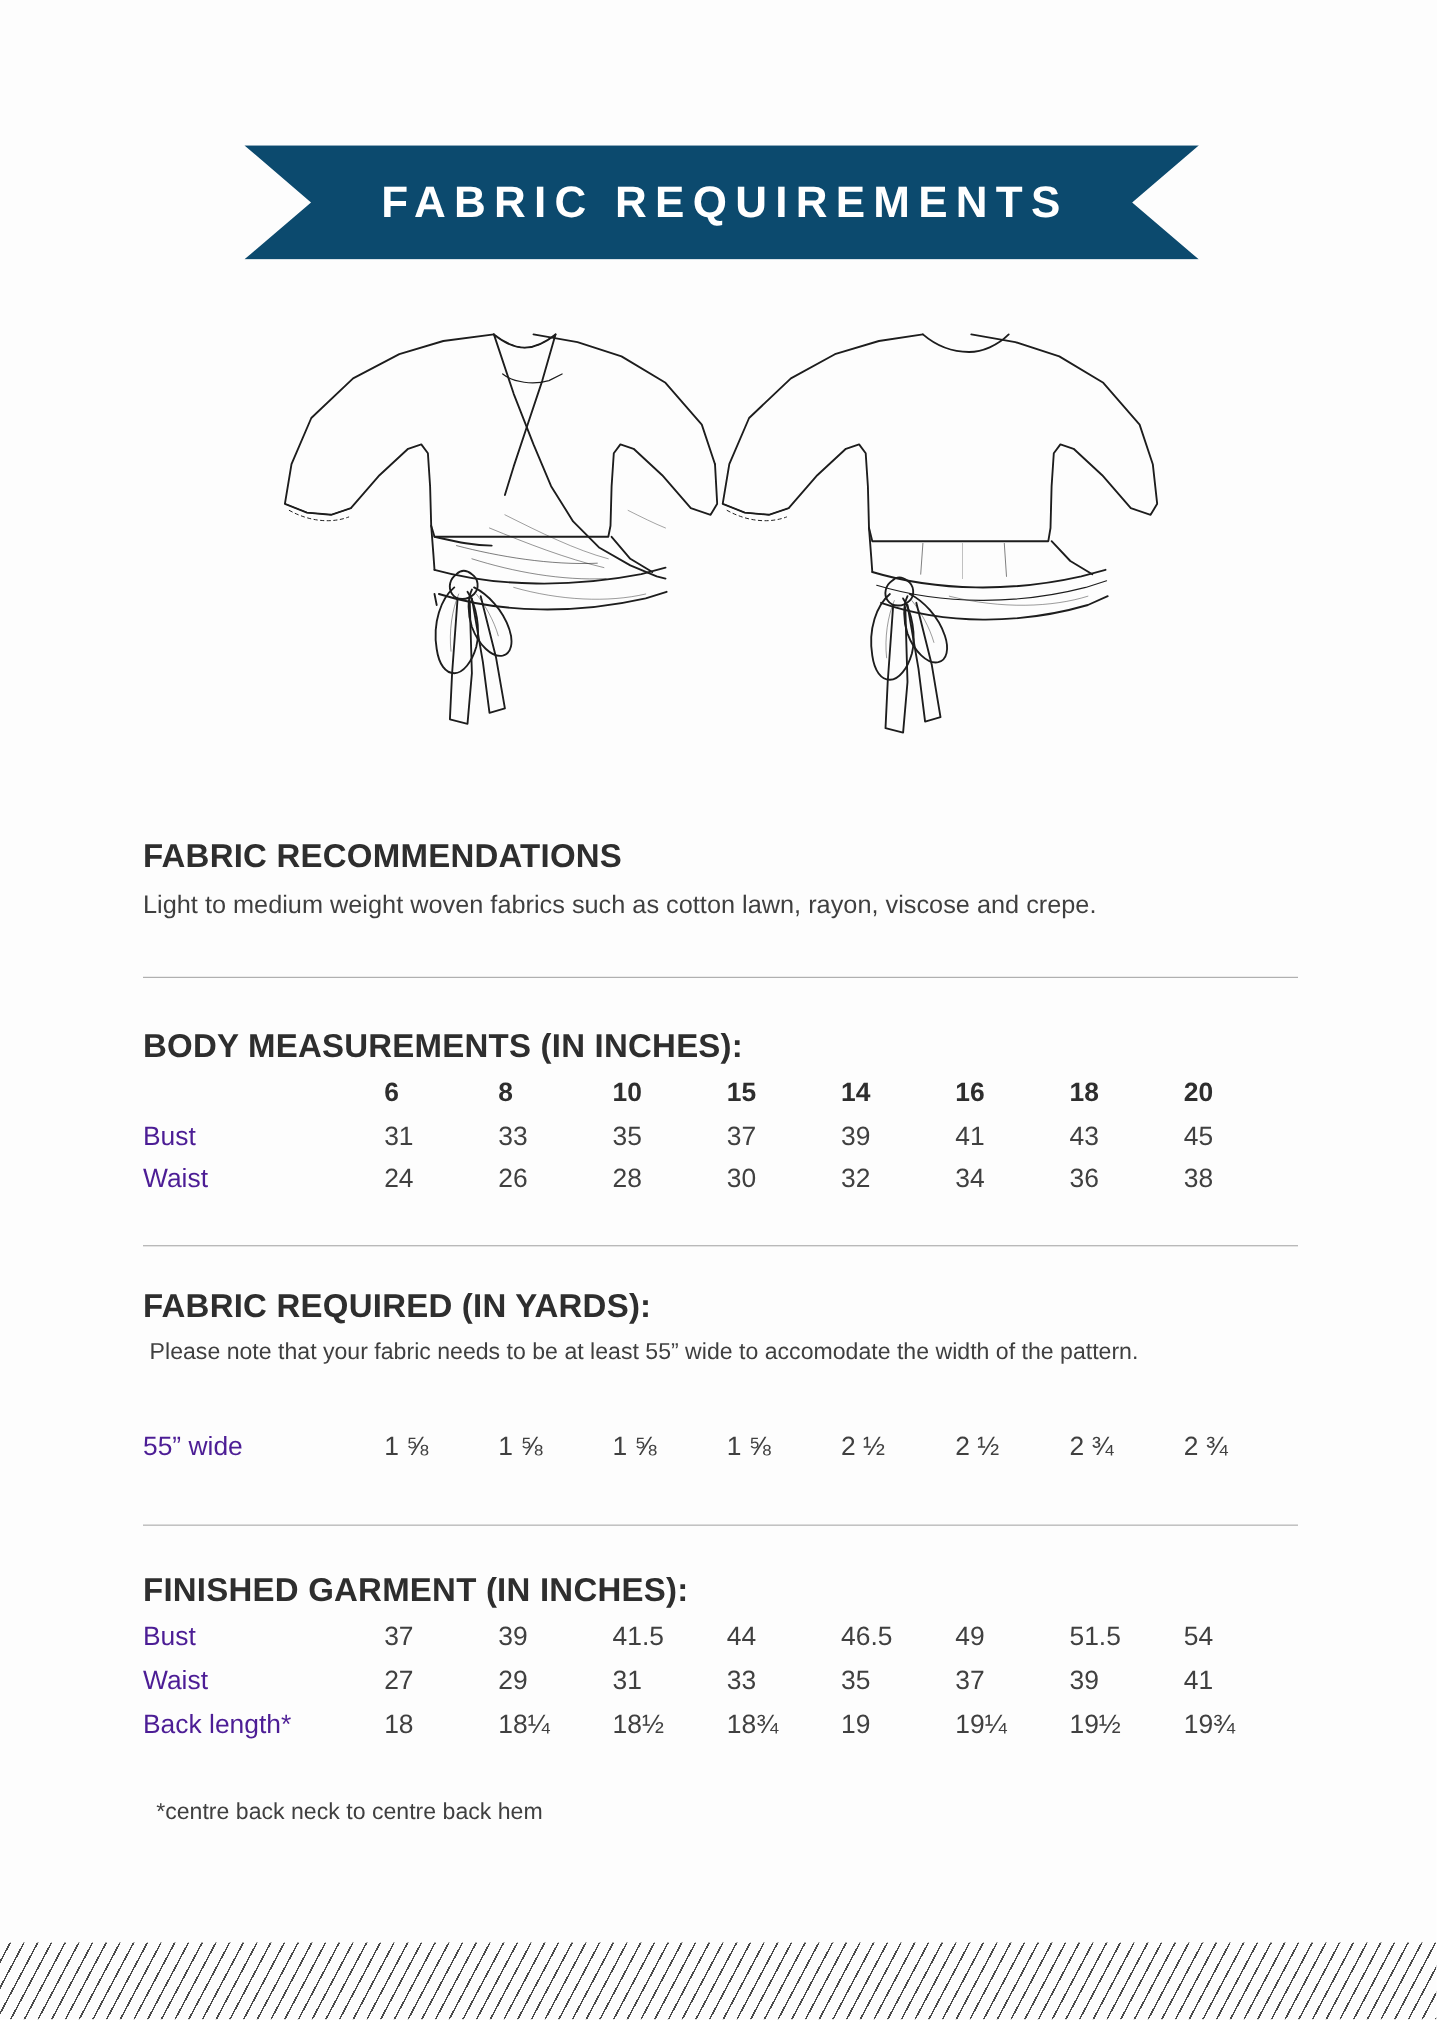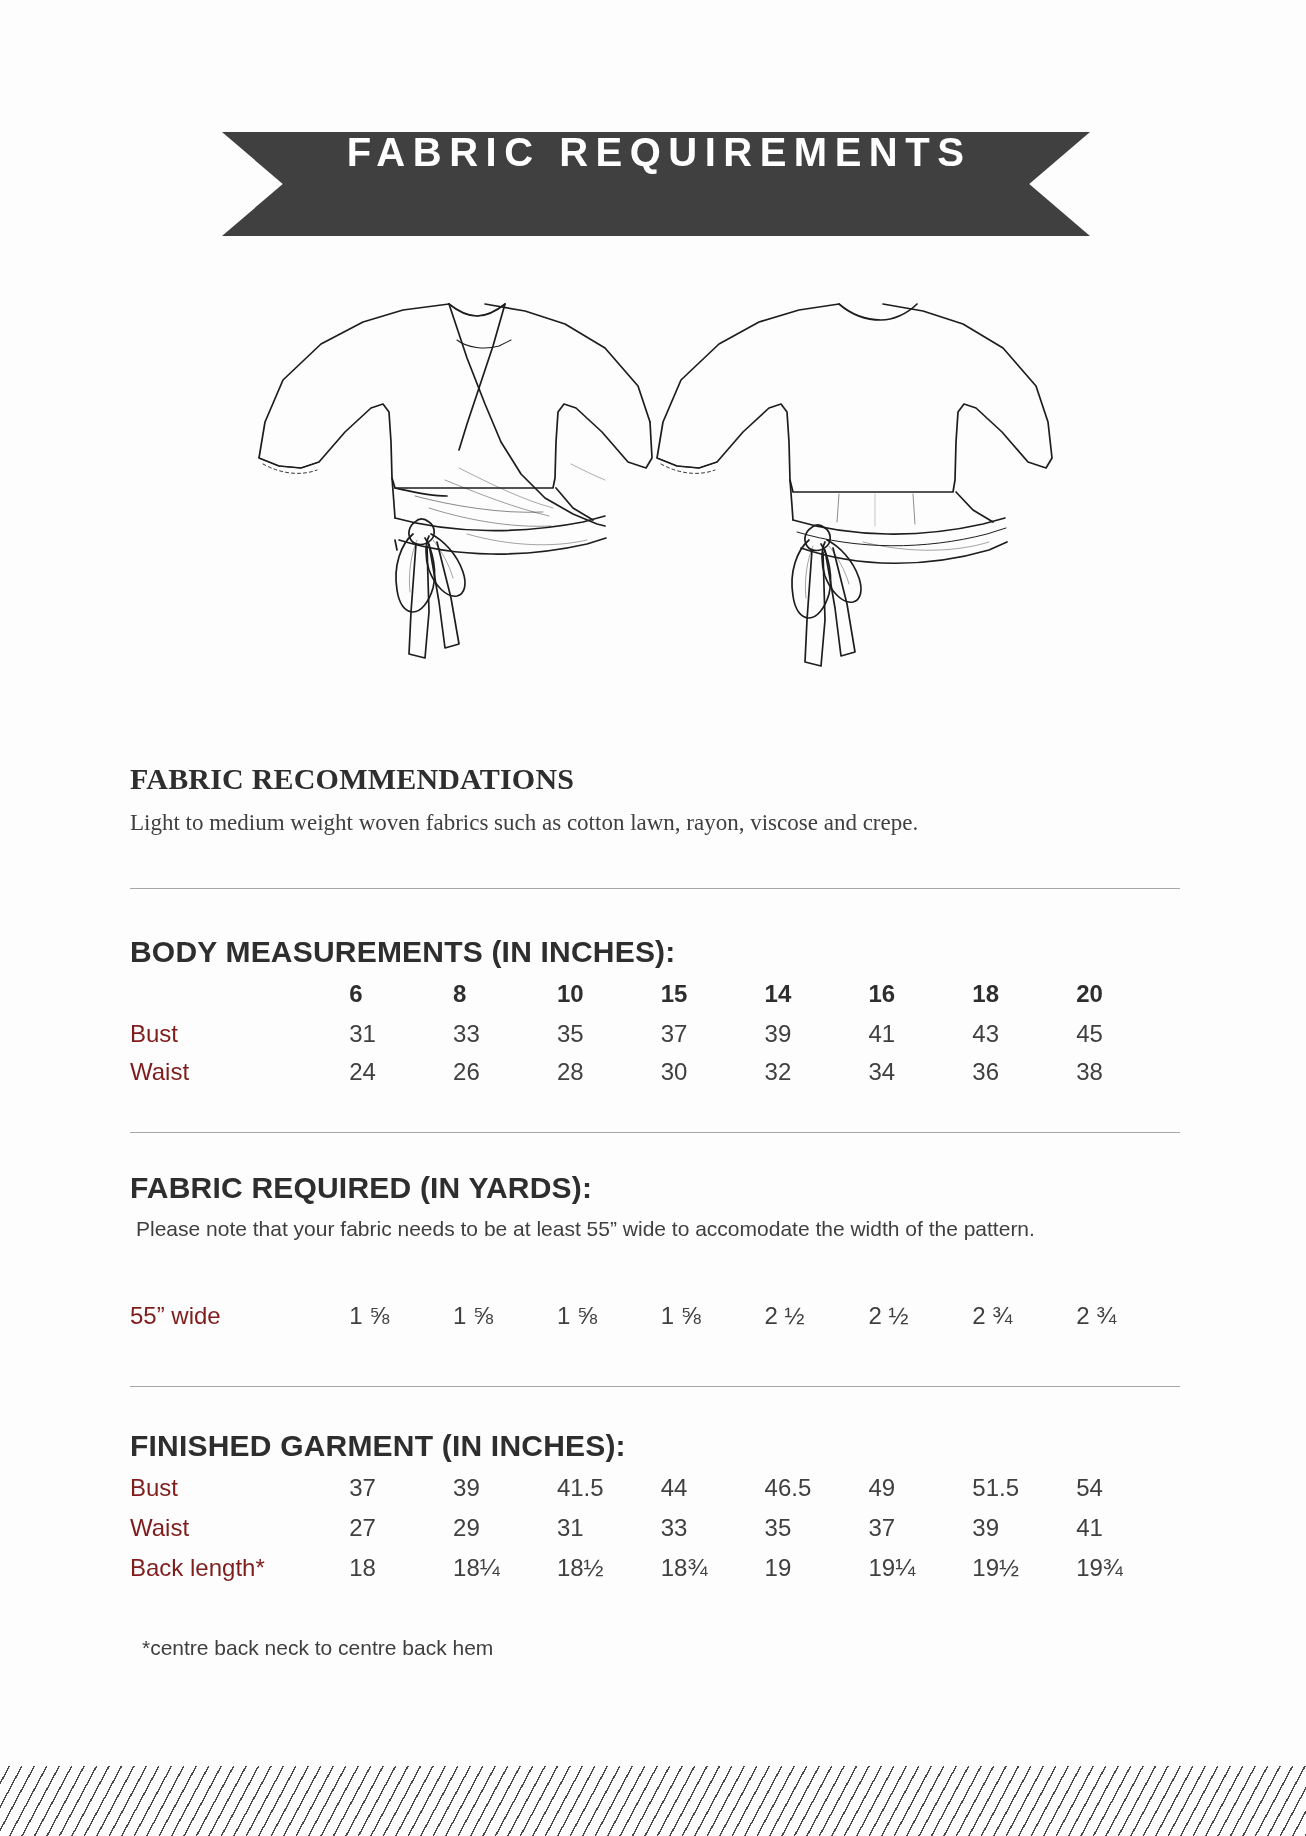--- a/index.html
+++ b/index.html
@@ -30,25 +30,25 @@
     top: 132px;
     width: 1306px;
     height: 104px;
   }
   .banner {
     position: absolute;
     left: 222px;
     top: 0;
     width: 868px;
     height: 104px;
-    background: #404040;
+    background: #0c4a6e;
     -webkit-clip-path: polygon(0 0, 100% 0, 93% 50%, 100% 100%, 0 100%, 7% 50%);
     clip-path: polygon(0 0, 100% 0, 93% 50%, 100% 100%, 0 100%, 7% 50%);
     display: flex;
-    align-items: flex-start;
+    align-items: center;
     justify-content: center;
   }
   .banner-title {
     color: #ffffff;
     font-size: 40px;
     font-weight: bold;
     letter-spacing: 7.5px;
     line-height: 1;
     text-align: center;
     padding-left: 6px;
@@ -112,21 +112,21 @@
     width: 1050px;
   }
   .footnote {
     font-size: 21px;
     color: #3f3f3f;
     font-weight: 300;
     margin: 12px;
   }
 
   
-  .sec-recommendations { margin-bottom: 0; font-family: Liberation Serif, serif; }
+  .sec-recommendations { margin-bottom: 0; }
   .rule-1 { margin-top: 50px; }
   .sec-body-measure { margin-top: 46px; }
   .rule-2 { margin-top: 36px; }
   .sec-fabric-required { margin-top: 38px; }
   .rule-3 { margin-top: 46px; }
   .sec-finished { margin-top: 42px; }
   .footnote-wrap { margin-top: 42px; }
 
   
   .mtable {
@@ -138,21 +138,21 @@
   .mtable col.label-col { width: 190px; }
   .mtable col.size-col  { width: 90px; }
   .mtable td, .mtable th {
     text-align: left;
     padding: 0;
     vertical-align: baseline;
     font-weight: 300;
   }
   .mtable .row-label {
     font-size: 24px;
-    color: #7f1d1d;
+    color: #4c1d95;
     height: 38px;
     font-weight: 300;
   }
   .mtable .size-head {
     font-size: 24px;
     font-weight: bold;
     color: #2e2e2e;
     height: 40px;
   }
   .mtable .cell {

